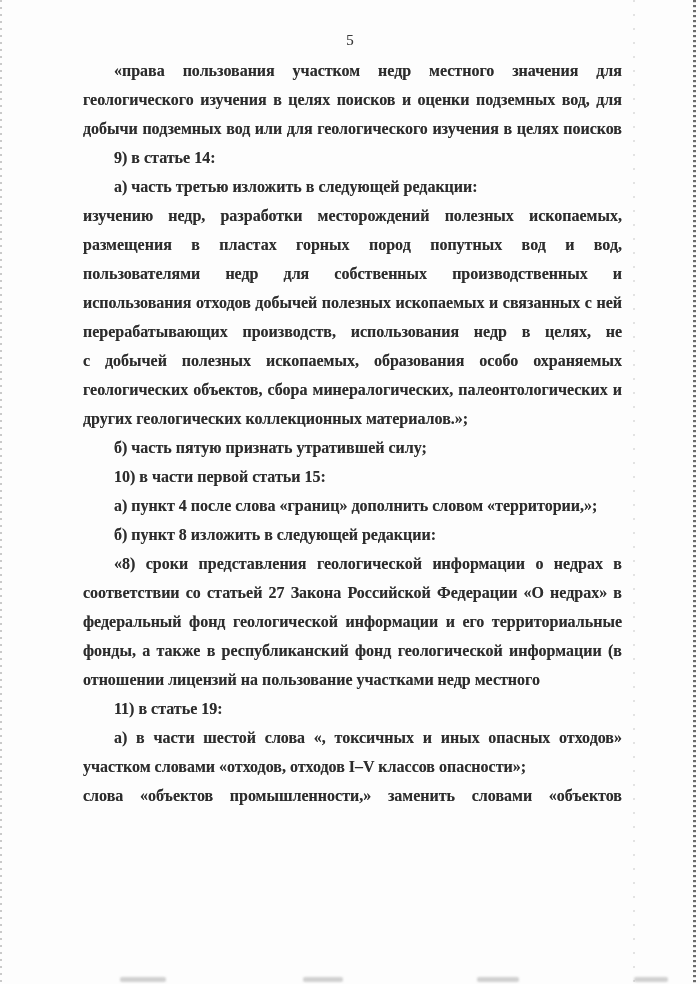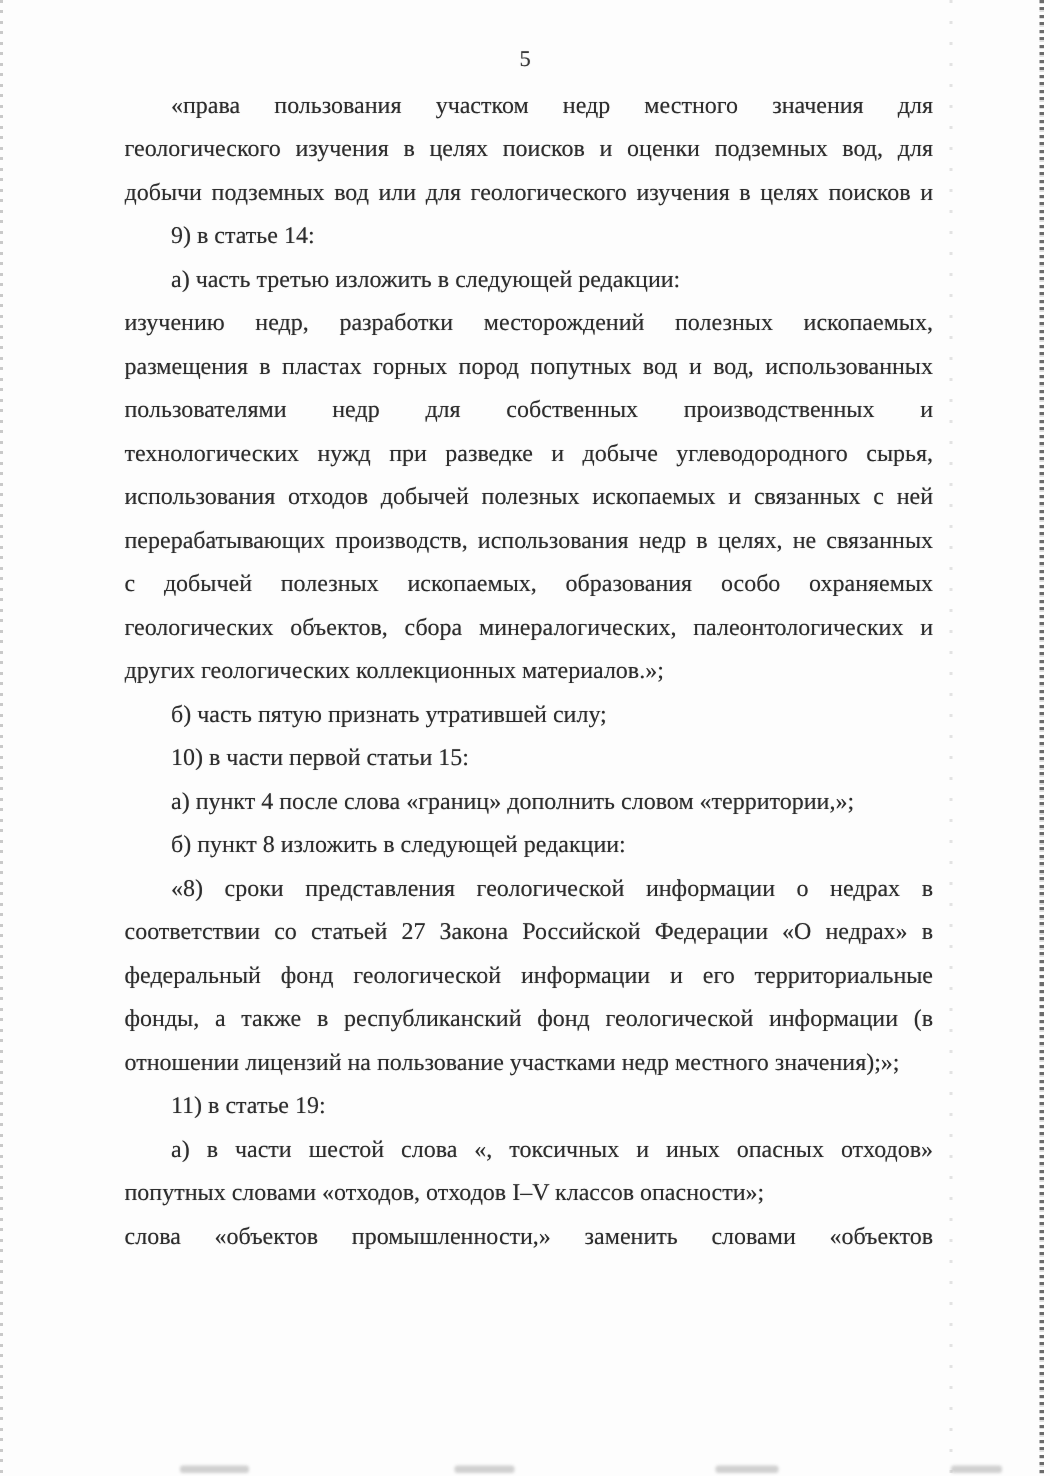--- a/index.html
+++ b/index.html
@@ -38,20 +38,21 @@
     width: 539px;
     font-size: 16px;
     text-shadow: 0 0 0.6px rgba(50,50,50,0.5);
   }
   .ln {
     height: 29px;
     line-height: 29px;
     overflow: hidden;
     text-align: left;
     white-space: pre-line;
+    font-weight: bold;
   }
   .ln.j {
     text-align: justify;
     text-align-last: justify;
   }
   .ln.indent {
     padding-left: 31px;
   }
   
   .edge-right {
@@ -116,38 +117,37 @@
 
   <div class="text-block">
       <div class="ln indent j">«права пользования участком недр местного значения для</div>
       <div class="ln j">геологического изучения в целях поисков и оценки подземных вод, для</div>
       <div class="ln j">добычи подземных вод или для геологического изучения в целях поисков и</div>
       <div class="ln indent">9) в статье 14:</div>
       <div class="ln indent">а) часть третью изложить в следующей редакции:</div>
       <div class="ln j">изучению недр, разработки месторождений полезных ископаемых,</div>
       <div class="ln j">размещения в пластах горных пород попутных вод и вод, использованных</div>
       <div class="ln j">пользователями недр для собственных производственных и</div>
-      <div class="ln j">технологических нужд при разведке и добыче углеводородного сырья,</div>
       <div class="ln j">использования отходов добычей полезных ископаемых и связанных с ней</div>
       <div class="ln j">перерабатывающих производств, использования недр в целях, не связанных</div>
       <div class="ln j">с добычей полезных ископаемых, образования особо охраняемых</div>
       <div class="ln j">геологических объектов, сбора минералогических, палеонтологических и</div>
       <div class="ln">других геологических коллекционных материалов.»;</div>
       <div class="ln indent">б) часть пятую признать утратившей силу;</div>
       <div class="ln indent">10) в части первой статьи 15:</div>
       <div class="ln indent">а) пункт 4 после слова «границ» дополнить словом «территории,»;</div>
       <div class="ln indent">б) пункт 8 изложить в следующей редакции:</div>
       <div class="ln indent j">«8) сроки представления геологической информации о недрах в</div>
       <div class="ln j">соответствии со статьей 27 Закона Российской Федерации «О недрах» в</div>
       <div class="ln j">федеральный фонд геологической информации и его территориальные</div>
       <div class="ln j">фонды, а также в республиканский фонд геологической информации (в</div>
       <div class="ln">отношении лицензий на пользование участками недр местного значения);»;</div>
       <div class="ln indent">11) в статье 19:</div>
       <div class="ln indent j">а) в части шестой  слова «, токсичных и иных опасных отходов»</div>
-      <div class="ln">попутных словами «отходов, отходов I–V классов опасности»;</div>
+      <div class="ln">участком словами «отходов, отходов I–V классов опасности»;</div>
       <div class="ln j">слова «объектов промышленности,» заменить словами «объектов</div>
     </div>
 
   <div class="edge-left"></div>
   <div class="edge-right-faint"></div>
   <div class="edge-right"></div>
 
   <div class="bleed b1"></div>
   <div class="bleed b2"></div>
   <div class="bleed b3"></div>

